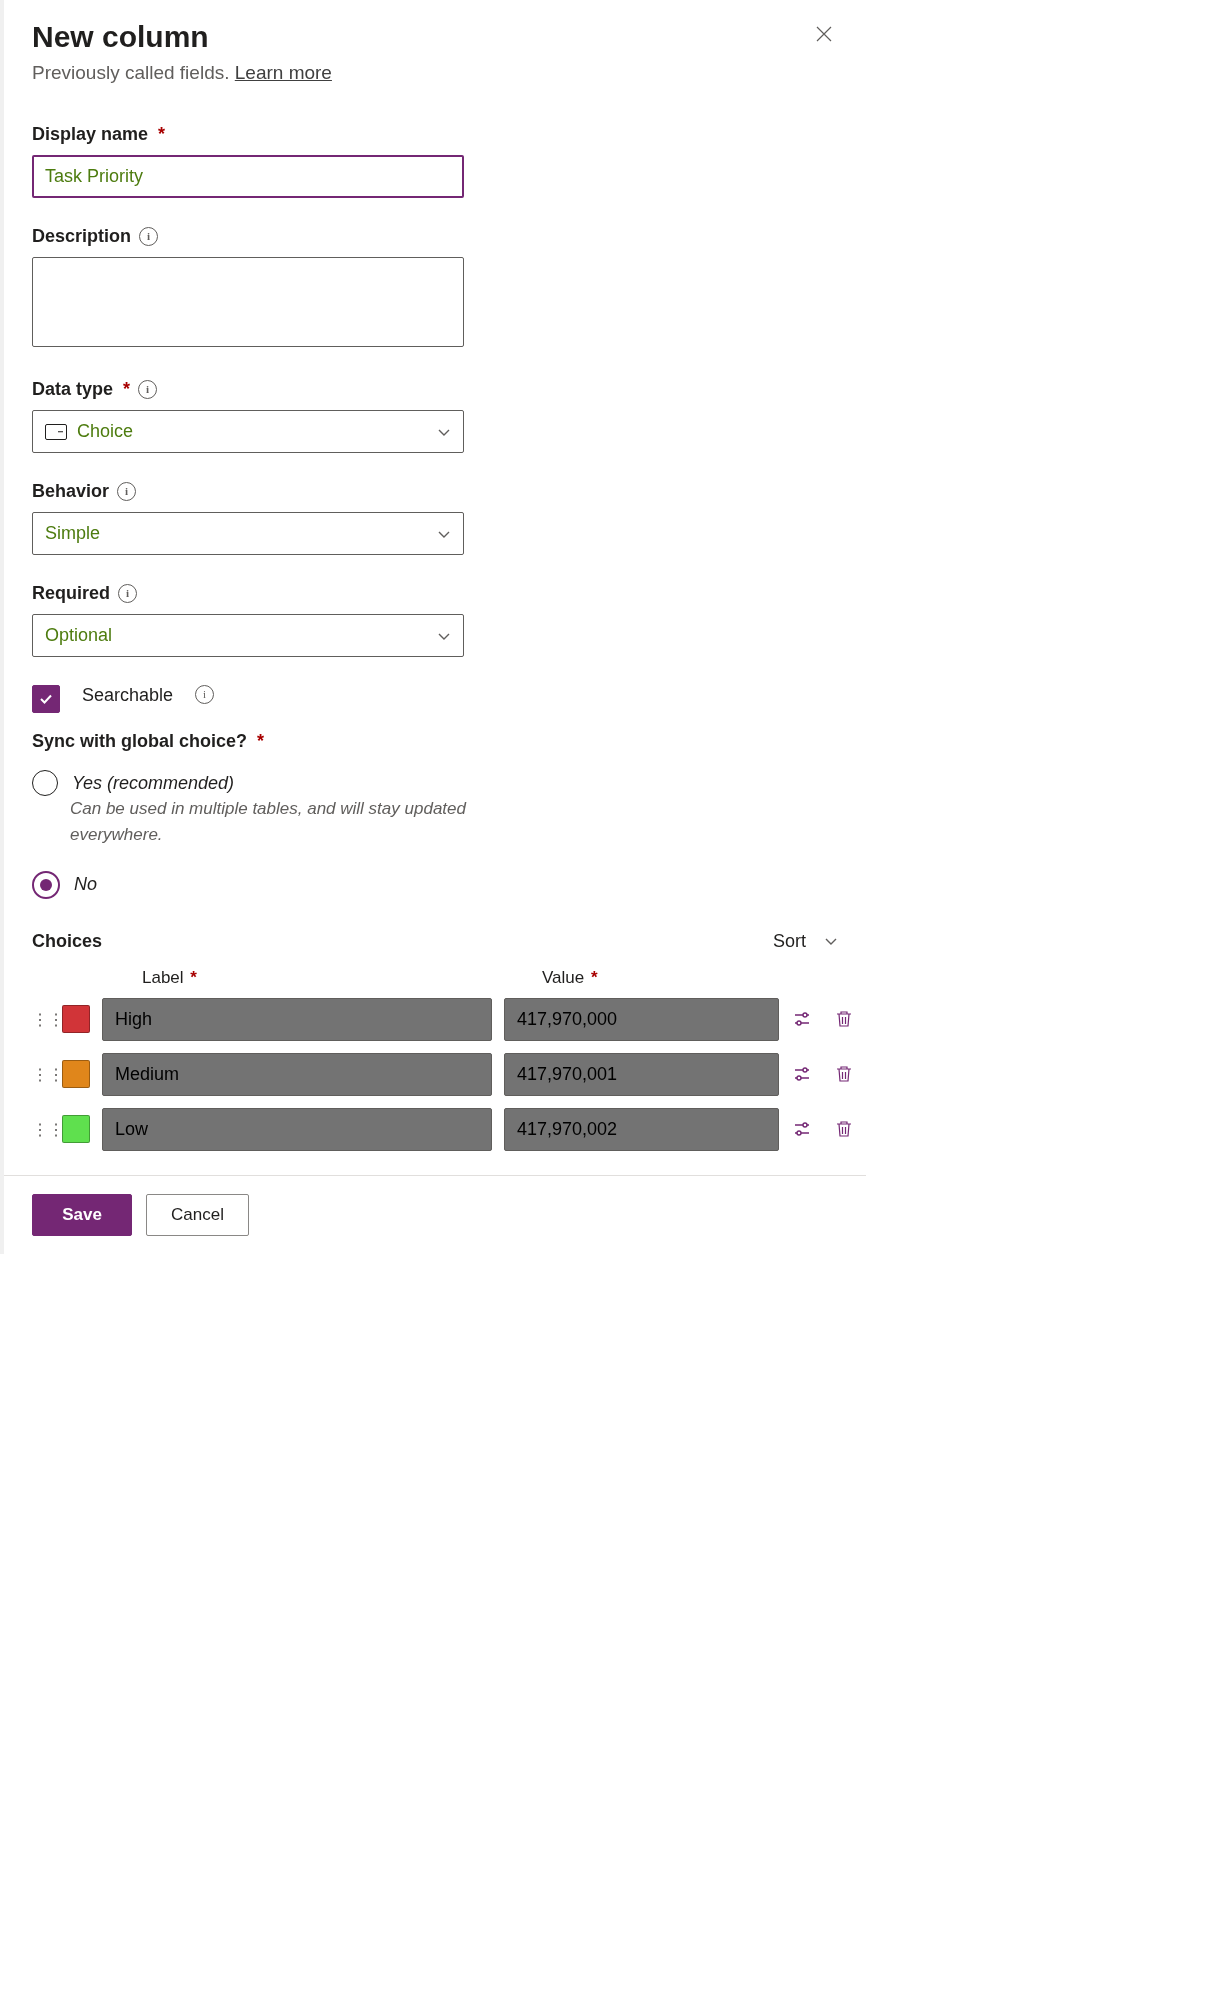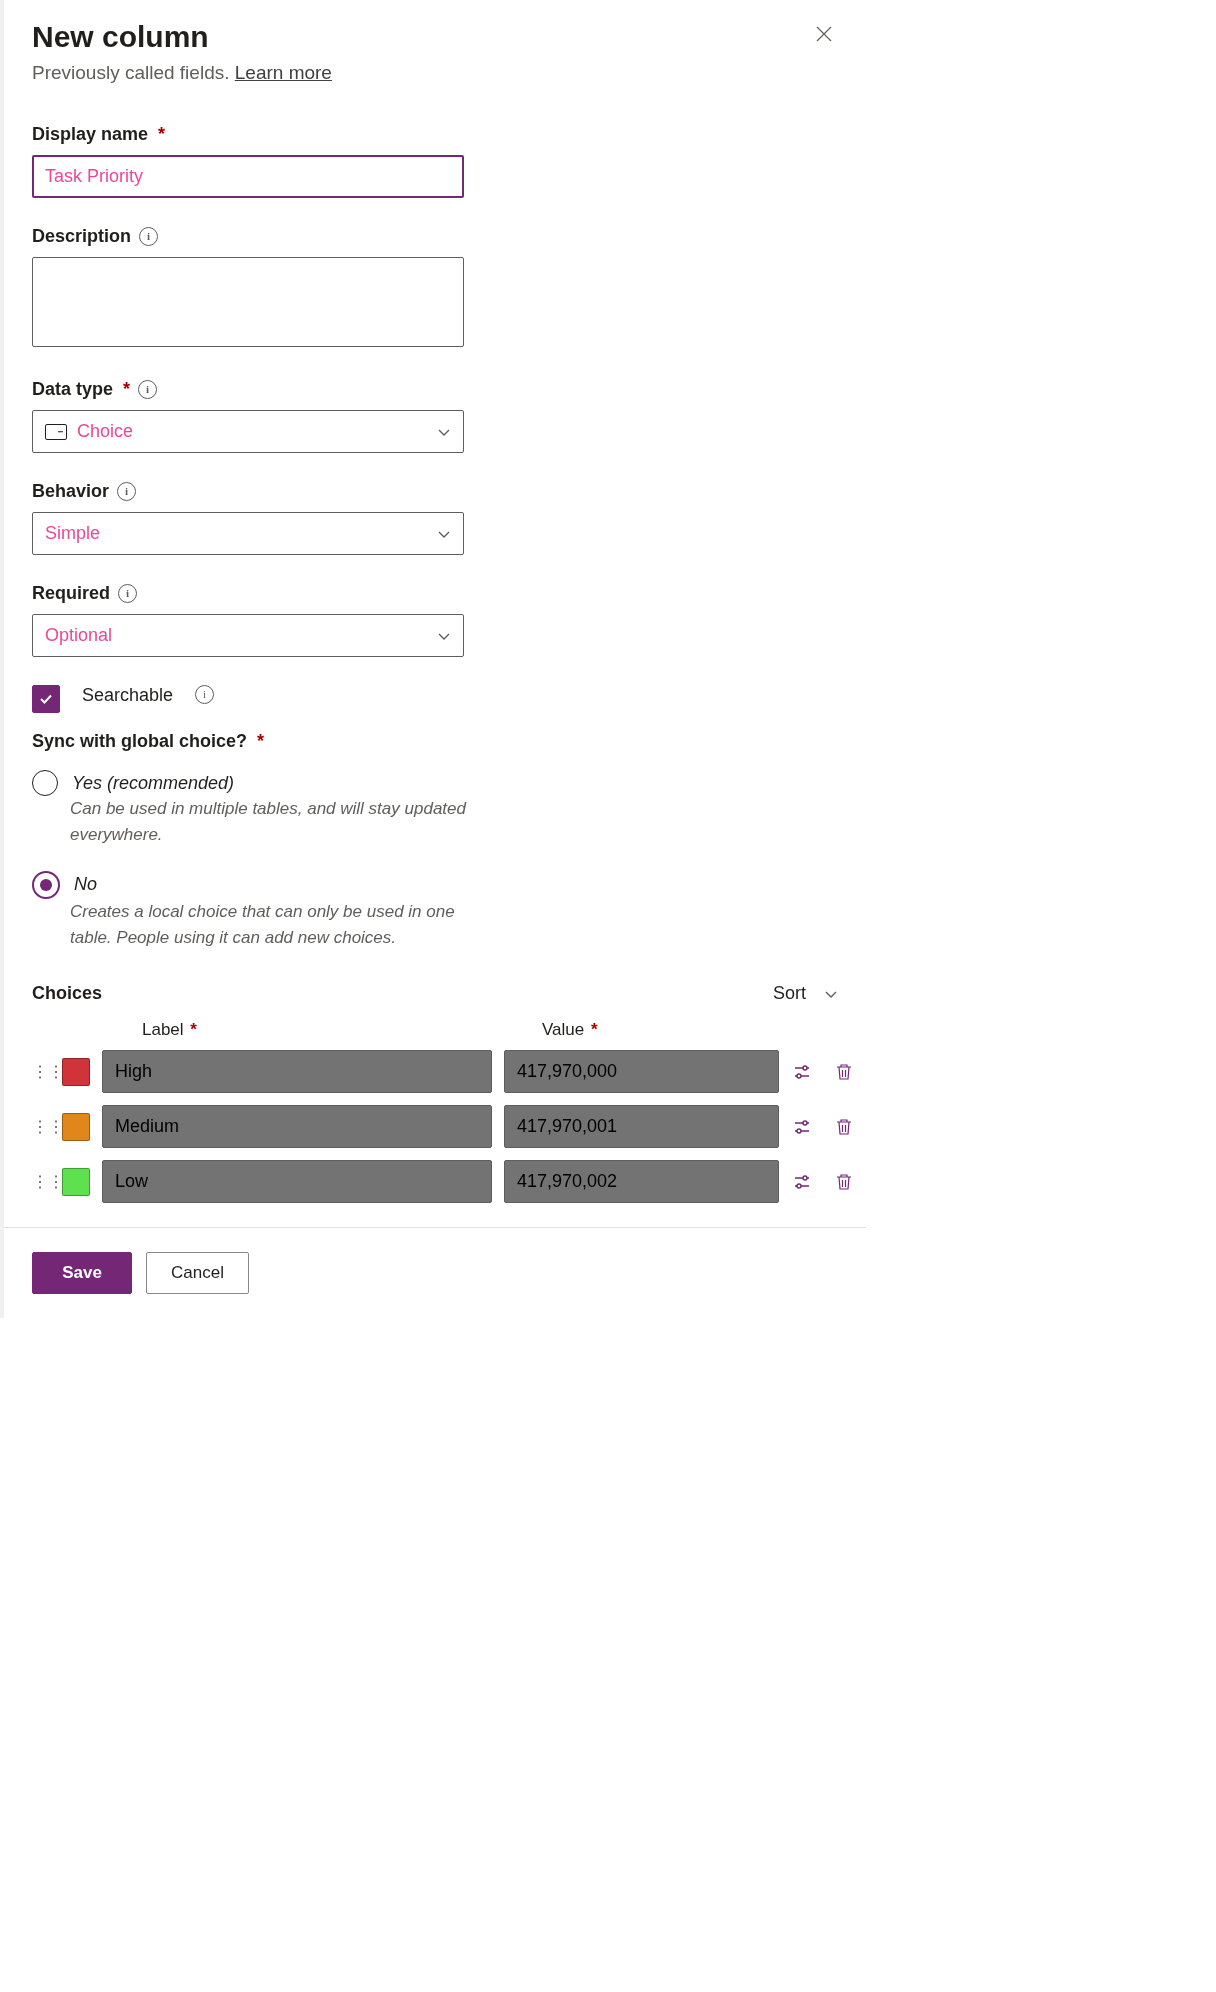--- a/index.html
+++ b/index.html
@@ -74,21 +74,21 @@
   }
   .text-input, .textarea-input, .select-box {
     box-sizing: border-box;
     width: 432px;
     font-size: 18px;
     font-family: inherit;
     border: 1px solid #605e5c;
     border-radius: 2px;
     padding: 10px 12px;
     background: #fff;
-    color: #ec4899;
+    color: #4d7c0f;
   }
   .text-input.focused {
     border: 2px solid #742774;
     padding: 9px 11px;
   }
   .textarea-input {
     height: 90px;
     resize: none;
   }
   .select-box {
@@ -256,21 +256,21 @@
     cursor: pointer;
     display: flex;
     align-items: center;
     justify-content: center;
   }
   .row-action svg { display: block; }
 
   .footer {
     border-top: 1px solid #e1dfdd;
     margin: 24px -28px 0 -28px;
-    padding: 24px 28px;
+    padding: 18px 28px;
     display: flex;
     gap: 14px;
   }
   .btn {
     font-size: 17px;
     font-family: inherit;
     padding: 10px 24px;
     border-radius: 2px;
     cursor: pointer;
     min-width: 100px;
@@ -395,21 +395,20 @@
       <span>Yes (recommended)</span>
     </div>
     <div class="radio-desc">Can be used in multiple tables, and will stay updated everywhere.</div>
   </div>
 
   <div class="radio-block" style="margin-bottom:32px;">
     <div class="radio-top">
       <span class="radio selected"></span>
       <span>No</span>
     </div>
-    <div class="radio-desc">Creates a local choice that can only be used in one table. People using it can add new choices.</div>
   </div>
 
   <div class="choices-header">
     <span class="choices-title">Choices</span>
     <span class="sort-btn">
       <span>Sort</span>
       <span class="chevron">
         <svg width="14" height="14" viewBox="0 0 14 14">
             <path d="M2 5 L7 10 L12 5" stroke="#605e5c" stroke-width="1.4" fill="none"></path>
           </svg>

